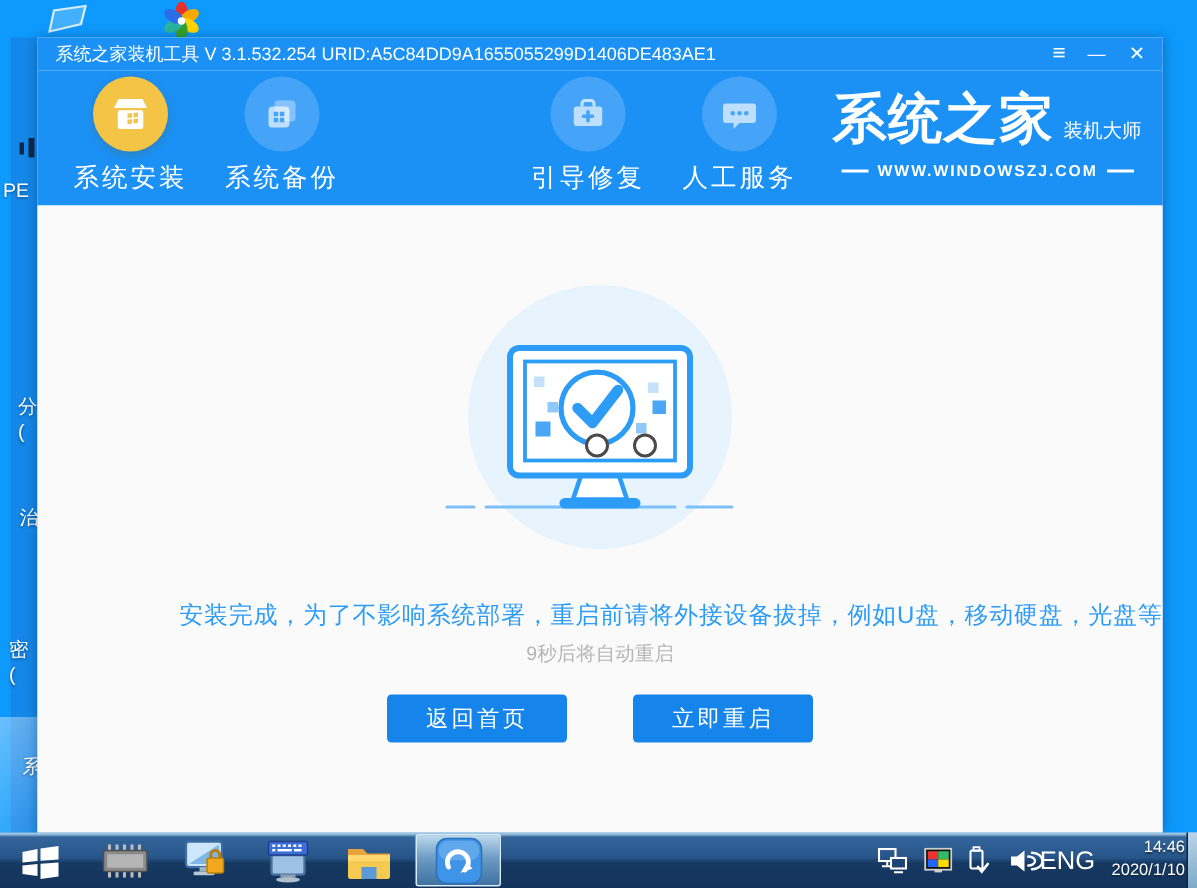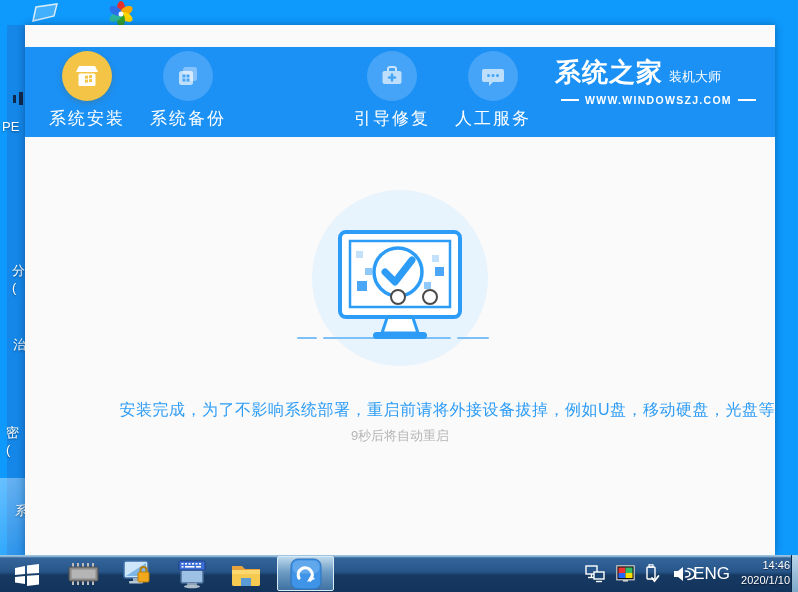--- a/index.html
+++ b/index.html
@@ -40,21 +40,21 @@
   .navbar{position:absolute;left:0;top:22px;width:100%;height:90px;background:#1b91f5;}
   .nav-item{position:absolute;top:4px;width:92px;text-align:center;cursor:pointer;}
   .n0{left:16px;} .n1{left:117px;} .n2{left:219px;} .n3{left:321px;} .n4{left:422px;}
   .nav-circle{width:50px;height:50px;border-radius:50%;margin:0 auto;background:#45a4f7;
     display:flex;align-items:center;justify-content:center;}
   .nav-item.active .nav-circle{background:#f3c445;box-shadow:0 2px 6px rgba(120,80,0,.25);}
   .nav-label{margin-top:6px;color:#fff;font-size:17px;letter-spacing:2px;white-space:nowrap;}
 
   .logo{position:absolute;left:530px;top:8px;width:212px;color:#fff;}
   .logo-top{white-space:nowrap;}
-  .brand{font-size:26px;font-weight:bold;letter-spacing:1px;}
+  .brand{font-size:36px;font-weight:bold;letter-spacing:1px;}
   .logo-sub{font-size:13px;margin-left:6px;}
   .logo-site{margin-top:4px;display:flex;align-items:center;font-size:10.5px;
     letter-spacing:1.3px;font-weight:bold;white-space:nowrap;}
   .logo-site::before,.logo-site::after{content:"";flex:0 0 18px;height:0;
     border-top:2px solid #fff;margin:0 6px;}
 
   .content{position:absolute;left:0;top:112px;width:750px;height:418px;background:#fafafa;}
   .illu{position:absolute;left:235px;top:40px;}
   .msg{position:absolute;left:0;top:263px;width:100%;text-align:right;color:#2d9cf6;
     font-size:16px;letter-spacing:.5px;}
@@ -112,20 +112,26 @@
   <div class="bg-mark m1"></div>
   <div class="bg-frag f0">PE</div>
   <div class="bg-frag f1">分
 (</div>
   <div class="bg-frag f2">治</div>
   <div class="bg-frag f3">密
 (</div>
   <div class="bg-frag f4">系统</div>
 
   <div class="window">
+    <div class="titlebar">
+      <span class="title">系统之家装机工具 V 3.1.532.254 URID:A5C84DD9A1655055299D1406DE483AE1</span>
+      <span class="ctrl menu">≡</span>
+      <span class="ctrl min">—</span>
+      <span class="ctrl close">✕</span>
+    </div>
 
     <div class="navbar">
       <div class="nav-item active n0">
         <div class="nav-circle">
           <svg width="28" height="28" viewBox="0 0 28 28">
             <polygon points="3,10 25,10 22,4 6,4" fill="#fff"></polygon>
             <rect x="5.5" y="11.5" width="17" height="12.5" rx="1.5" fill="#fff"></rect>
             <g fill="#f3c445">
               <rect x="12" y="15" width="3" height="3" transform="skewY(-6)"></rect>
               <rect x="16" y="15" width="3" height="3" transform="skewY(-6)"></rect>
@@ -215,20 +221,24 @@
 
         <circle cx="138" cy="95" r="24" fill="#fff" stroke="#2d9cf6" stroke-width="3.5"></circle>
         <path d="M125,95 L135,105 L152,83" fill="none" stroke="#2d9cf6" stroke-width="7" stroke-linecap="round" stroke-linejoin="round"></path>
 
         <circle cx="138" cy="120" r="7" fill="#fff" stroke="#4a4a4a" stroke-width="2"></circle>
         <circle cx="170" cy="120" r="7" fill="#fff" stroke="#4a4a4a" stroke-width="2"></circle>
       </svg>
 
       <div class="msg">安装完成，为了不影响系统部署，重启前请将外接设备拔掉，例如U盘，移动硬盘，光盘等</div>
       <div class="countdown">9秒后将自动重启</div>
+      <div class="btn-row">
+        <button class="btn">返回首页</button>
+        <button class="btn">立即重启</button>
+      </div>
     </div>
   </div>
 
   <div class="taskbar">
     <div class="tb-btn start">
       <svg width="28" height="26" viewBox="0 0 28 26">
         <g fill="#fff">
           <polygon points="1,7 11,5 11,13 1,14"></polygon>
           <polygon points="13,4.6 25,3 25,12 13,12.8"></polygon>
           <polygon points="1,16 11,15 11,23 1,21.6"></polygon>

